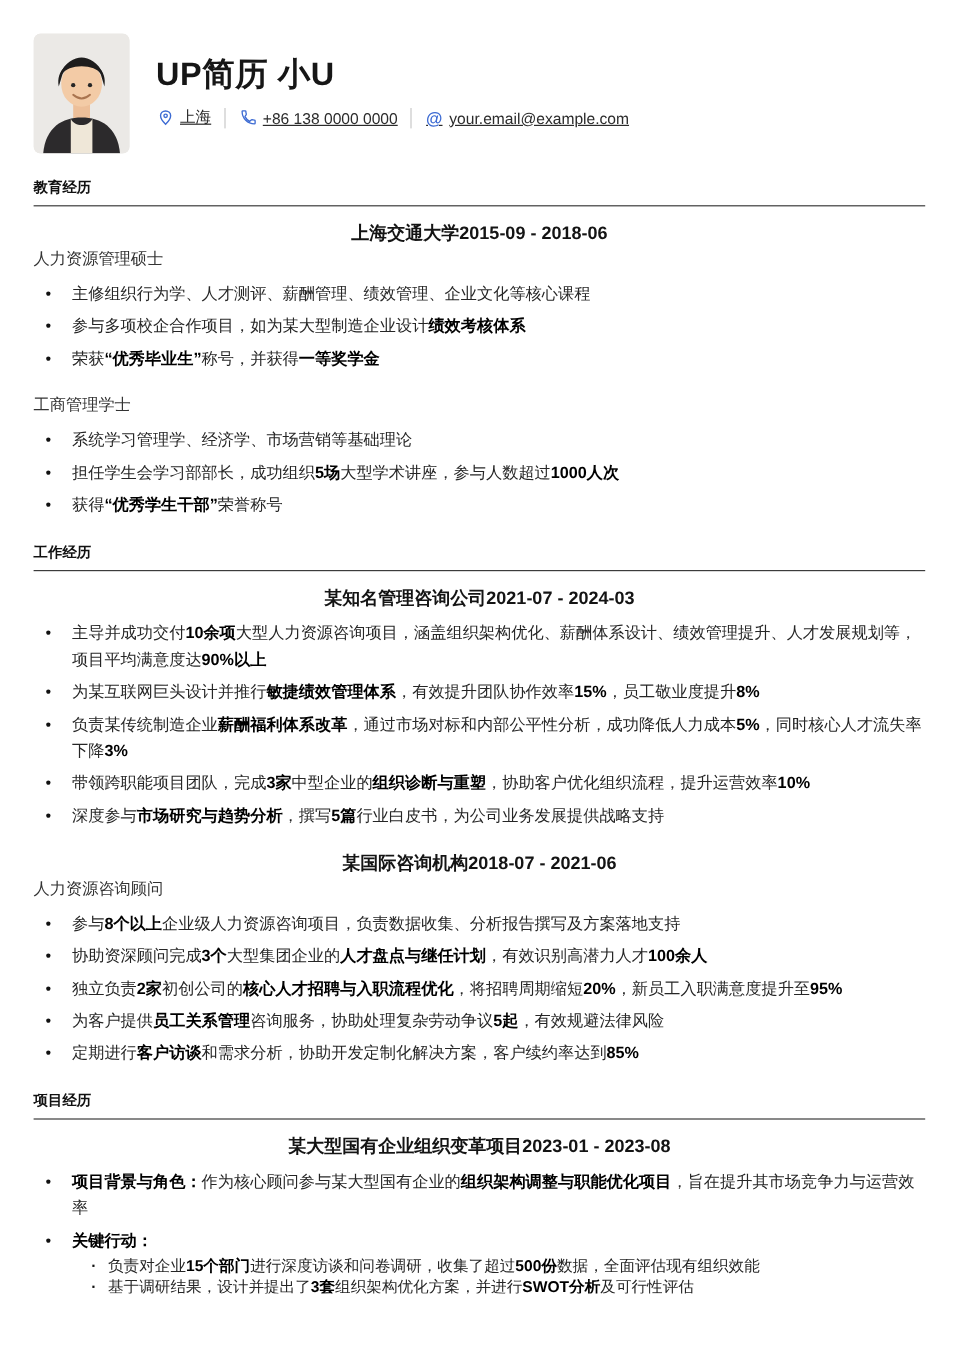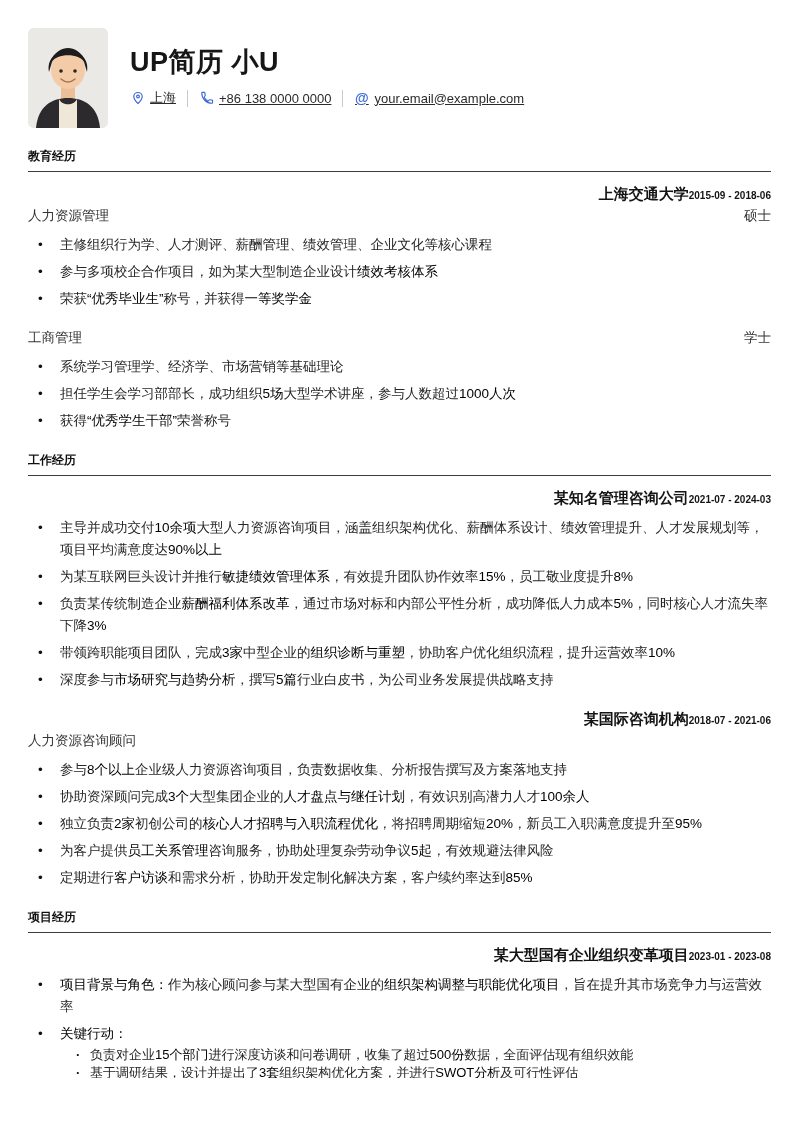--- a/index.html
+++ b/index.html
@@ -17,31 +17,31 @@
   .c-item{display:flex;align-items:center;gap:5px;text-decoration:underline;}
   .c-icon{display:inline-flex;width:15px;height:15px;align-items:center;justify-content:center;}
   .at{color:#3d6bd3;font-weight:bold;font-size:14px;line-height:1;}
   .sep{width:1px;height:17px;background:#c9c9c9;display:inline-block;}
   
   .section{margin-top:20px;}
   .sec-title{font-size:12px;font-weight:bold;color:#111;padding-bottom:6px;
              border-bottom:1px solid #3c3c3c;}
   .entry{margin-top:13px;}
   .entry + .entry{margin-top:19px;}
-  .e-row{display:flex;justify-content:flex-end;align-items:baseline;}
+  .e-row{display:flex;justify-content:center;align-items:baseline;}
   .e-title{font-size:15px;font-weight:bold;color:#141414;}
-  .e-date{font-size:10px;font-weight:bold;color:#141414;white-space:nowrap;}
-  .e-sub{display:flex;justify-content:space-between;font-size:13.5px;color:#333;margin-top:3px;}
+  .e-date{font-size:15px;font-weight:bold;color:#141414;white-space:nowrap;}
+  .e-sub{display:flex;justify-content:flex-start;font-size:13.5px;color:#333;margin-top:3px;}
   .bullets{margin-top:9px;}
   .brow{position:relative;padding-left:32px;font-size:13.5px;line-height:22px;
         color:#262626;margin-top:5px;}
   .brow .mark{position:absolute;left:10px;top:0;color:#111;}
   .brow.l2{padding-left:62px;line-height:17px;margin-top:1px;font-size:13px;}
   .brow.l2 .mark{left:48px;font-weight:bold;}
-  .brow b{color:#000;font-weight:normal;}
+  .brow b{color:#000;font-weight:bold;}
 </style>
 </head>
 <body>
 
 <div class="page">
 
   <div class="hd">
     <div class="photo">
       <svg width="80" height="100" viewBox="0 0 80 100">
         <rect width="80" height="100" fill="#ebe9e6"></rect>

